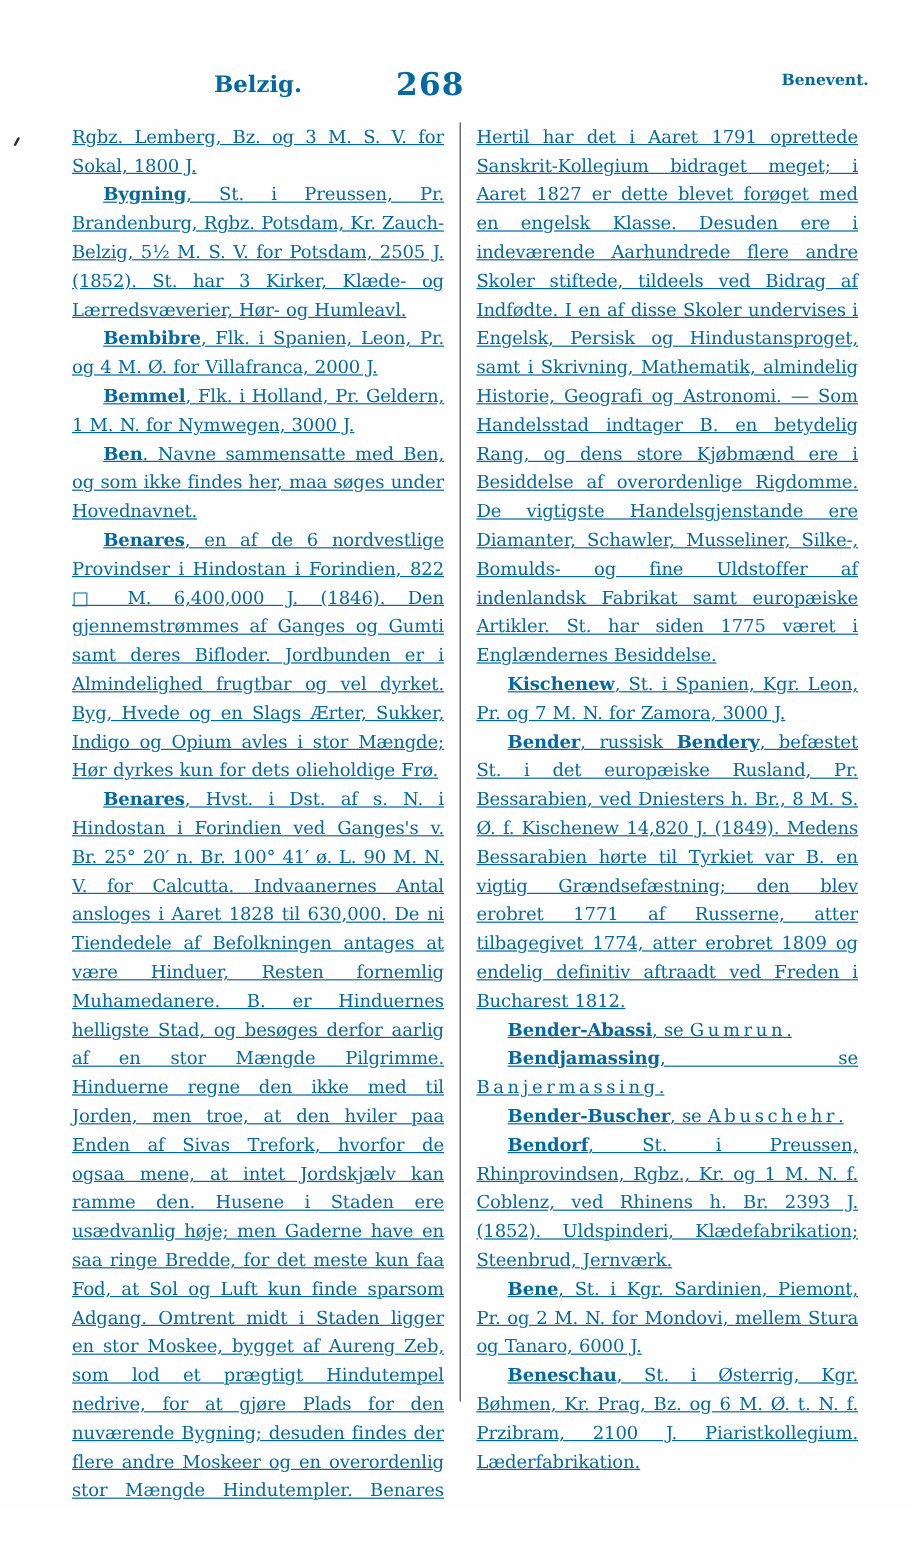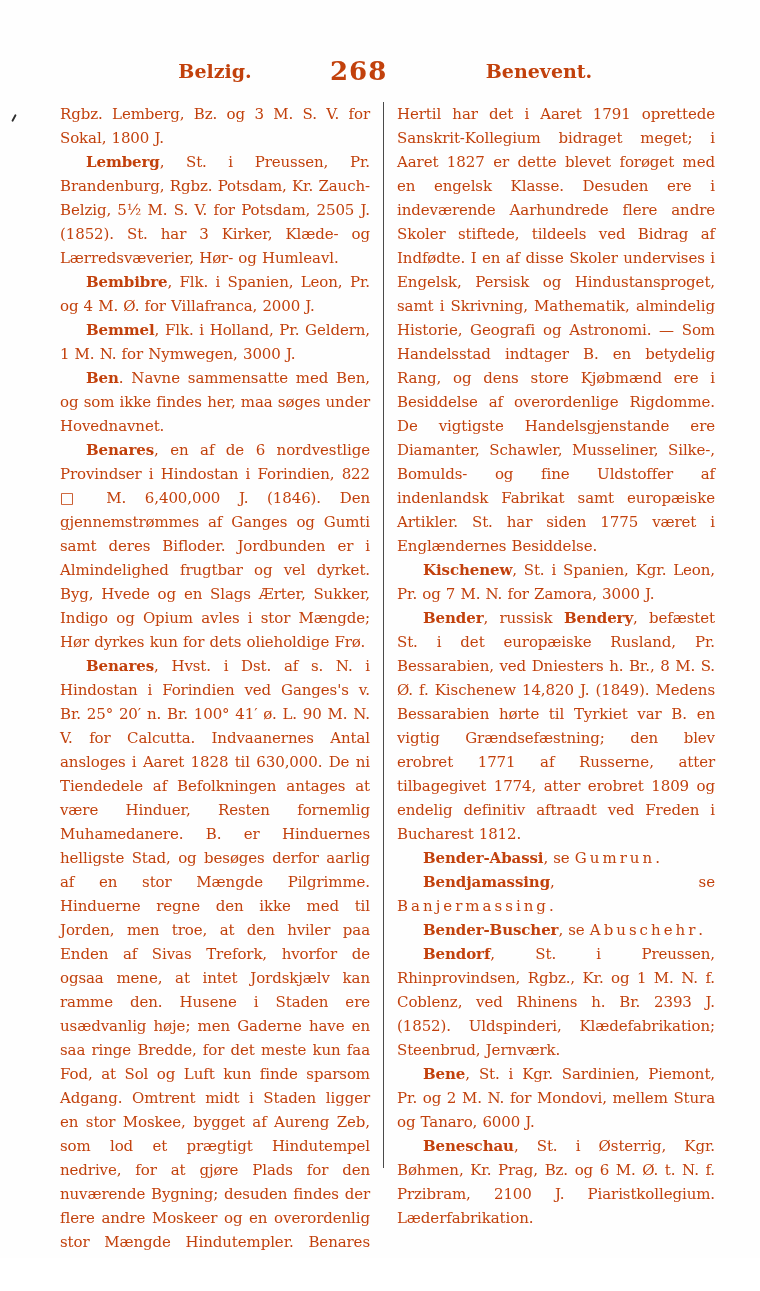--- a/index.html
+++ b/index.html
@@ -3,46 +3,47 @@
 <meta charset="utf-8">
 <style>
   html, body { margin: 0; padding: 0; background: #ffffff; }
   .page {
     position: relative;
     width: 760px;
     height: 1258px;
     background: #fefefe;
     overflow: hidden;
     font-family: "DejaVu Serif", serif;
-    color: #c2410c;
+    color: #0369a1;
   }
   .header { position: absolute; top: 60px; left: 0; right: 0; height: 34px; }
   .h-left  { position: absolute; left: 60px;  width: 310px; text-align: center;
              font-size: 19px; font-weight: bold; }
   .h-num   { position: absolute; left: 330px; width: 140px; text-align: left;
              font-size: 26px; font-weight: bold; letter-spacing: 1px; top: -4px; }
-  .h-right { position: absolute; left: 380px; width: 318px; text-align: center;
-             font-size: 19px; font-weight: bold; }
+  .h-right { position: absolute; left: 406px; width: 318px; text-align: right;
+             font-size: 13px; font-weight: bold; }
   .columns {
     position: absolute; top: 102px; left: 60px;
     display: flex; gap: 27px;
   }
   .col { width: 310px; }
   .col.right { width: 318px; }
   .divider {
     position: absolute; left: 383px; top: 102px;
     width: 1px; height: 1066px; background: #4a4a4a;
   }
   .para {
     margin: 0;
     text-align: justify;
     font-size: 15px;
     line-height: 24px;
     letter-spacing: -0.1px;
     word-spacing: 0.5px;
+    text-decoration: underline;
   }
   .para.indent { text-indent: 26px; }
   .para b { font-weight: bold; }
   .spaced { letter-spacing: 3px; margin-top: 26px; }
   .ink-speck {
     position: absolute; left: 13px; top: 114px;
     width: 2px; height: 8px; background: #2d2d2d;
     transform: rotate(28deg); border-radius: 1px;
   }
 </style>
@@ -56,21 +57,21 @@
     <span class="h-left">Belzig.</span>
     <span class="h-num">268</span>
     <span class="h-right">Benevent.</span>
   </div>
 
   <div class="divider"></div>
 
   <div class="columns">
     <div class="col left">
         <p class="para"><span>Rgbz. Lemberg, Bz. og 3 M. S. V. for Sokal, 1800 J.</span></p>
-        <p class="para indent"><b>Lemberg</b><span>, St. i Preussen, Pr. Brandenburg, Rgbz. Potsdam, Kr. Zauch-Belzig, 5½ M. S. V. for Potsdam, 2505 J. (1852). St. har 3 Kirker, Klæde- og Lærredsvæverier, Hør- og Humleavl.</span></p>
+        <p class="para indent"><b>Bygning</b><span>, St. i Preussen, Pr. Brandenburg, Rgbz. Potsdam, Kr. Zauch-Belzig, 5½ M. S. V. for Potsdam, 2505 J. (1852). St. har 3 Kirker, Klæde- og Lærredsvæverier, Hør- og Humleavl.</span></p>
         <p class="para indent"><b>Bembibre</b><span>, Flk. i Spanien, Leon, Pr. og 4 M. Ø. for Villafranca, 2000 J.</span></p>
         <p class="para indent"><b>Bemmel</b><span>, Flk. i Holland, Pr. Geldern, 1 M. N. for Nymwegen, 3000 J.</span></p>
         <p class="para indent"><b>Ben</b><span>. Navne sammensatte med Ben, og som ikke findes her, maa søges under Hovednavnet.</span></p>
         <p class="para indent"><b>Benares</b><span>, en af de 6 nordvestlige Provindser i Hindostan i Forindien, 822 □ M. 6,400,000 J. (1846). Den gjennemstrømmes af Ganges og Gumti samt deres Bifloder. Jordbunden er i Almindelighed frugtbar og vel dyrket. Byg, Hvede og en Slags Ærter, Sukker, Indigo og Opium avles i stor Mængde; Hør dyrkes kun for dets olieholdige Frø.</span></p>
         <p class="para indent"><b>Benares</b><span>, Hvst. i Dst. af s. N. i Hindostan i Forindien ved Ganges's v. Br. 25° 20′ n. Br. 100° 41′ ø. L. 90 M. N. V. for Calcutta. Indvaanernes Antal ansloges i Aaret 1828 til 630,000. De ni Tiendedele af Befolkningen antages at være Hinduer, Resten fornemlig Muhamedanere. B. er Hinduernes helligste Stad, og besøges derfor aarlig af en stor Mængde Pilgrimme. Hinduerne regne den ikke med til Jorden, men troe, at den hviler paa Enden af Sivas Trefork, hvorfor de ogsaa mene, at intet Jordskjælv kan ramme den. Husene i Staden ere usædvanlig høje; men Gaderne have en saa ringe Bredde, for det meste kun faa Fod, at Sol og Luft kun finde sparsom Adgang. Omtrent midt i Staden ligger en stor Moskee, bygget af Aureng Zeb, som lod et prægtigt Hindutempel nedrive, for at gjøre Plads for den nuværende Bygning; desuden findes der flere andre Moskeer og en overordenlig stor Mængde Hindutempler. Benares har længe været Hovedsædet for brahminsk Lærdom; denne var dog i Forfald, da Staden kom under Englændernes Herredømme; men er ved disses Forsorg atter bragt paa Fode.</span></p>
       </div>
     <div class="col right">
         <p class="para"><span>Hertil har det i Aaret 1791 oprettede Sanskrit-Kollegium bidraget meget; i Aaret 1827 er dette blevet forøget med en engelsk Klasse. Desuden ere i indeværende Aarhundrede flere andre Skoler stiftede, tildeels ved Bidrag af Indfødte. I en af disse Skoler undervises i Engelsk, Persisk og Hindustansproget, samt i Skrivning, Mathematik, almindelig Historie, Geografi og Astronomi. — Som Handelsstad indtager B. en betydelig Rang, og dens store Kjøbmænd ere i Besiddelse af overordenlige Rigdomme. De vigtigste Handelsgjenstande ere Diamanter, Schawler, Musseliner, Silke-, Bomulds- og fine Uldstoffer af indenlandsk Fabrikat samt europæiske Artikler. St. har siden 1775 været i Englændernes Besiddelse.</span></p>
         <p class="para indent"><b>Kischenew</b><span>, St. i Spanien, Kgr. Leon, Pr. og 7 M. N. for Zamora, 3000 J.</span></p>
         <p class="para indent"><b>Bender</b><span>, russisk </span><b>Bendery</b><span>, befæstet St. i det europæiske Rusland, Pr. Bessarabien, ved Dniesters h. Br., 8 M. S. Ø. f. Kischenew 14,820 J. (1849). Medens Bessarabien hørte til Tyrkiet var B. en vigtig Grændsefæstning; den blev erobret 1771 af Russerne, atter tilbagegivet 1774, atter erobret 1809 og endelig definitiv aftraadt ved Freden i Bucharest 1812.</span></p>

